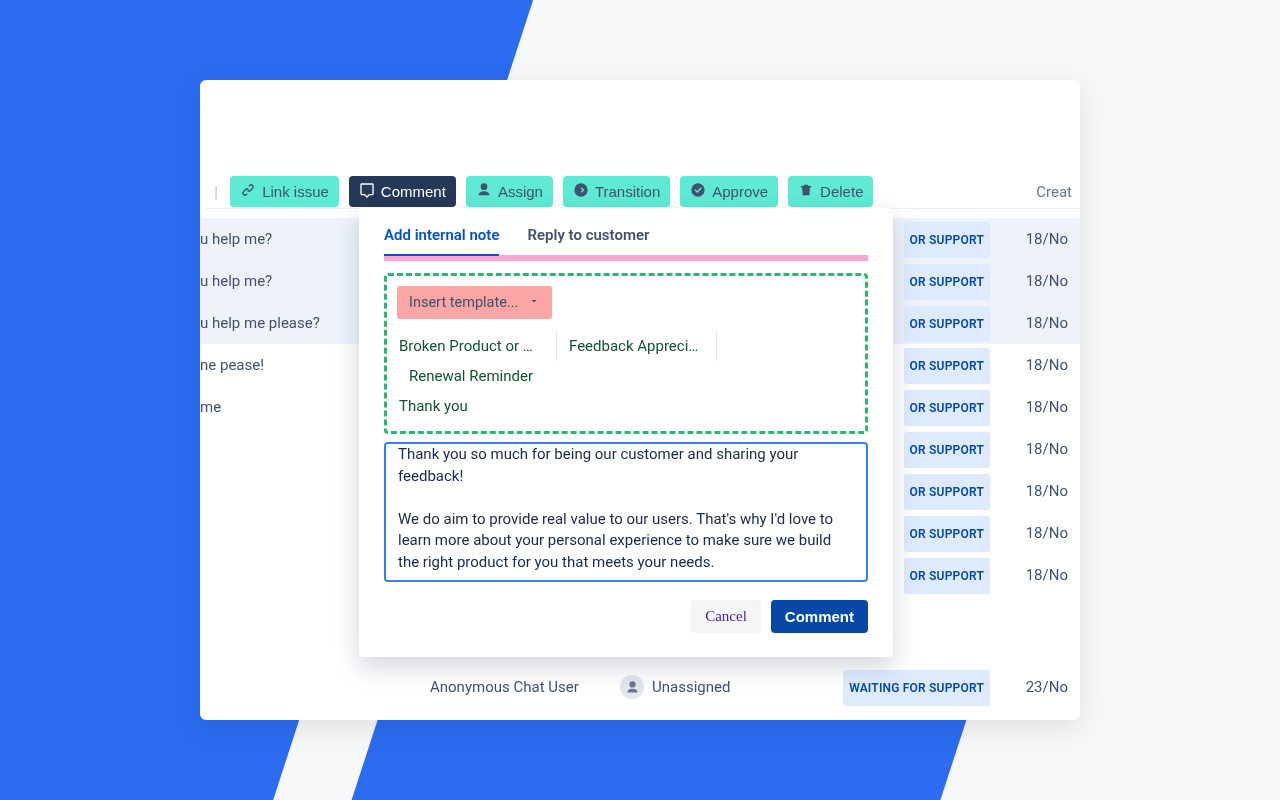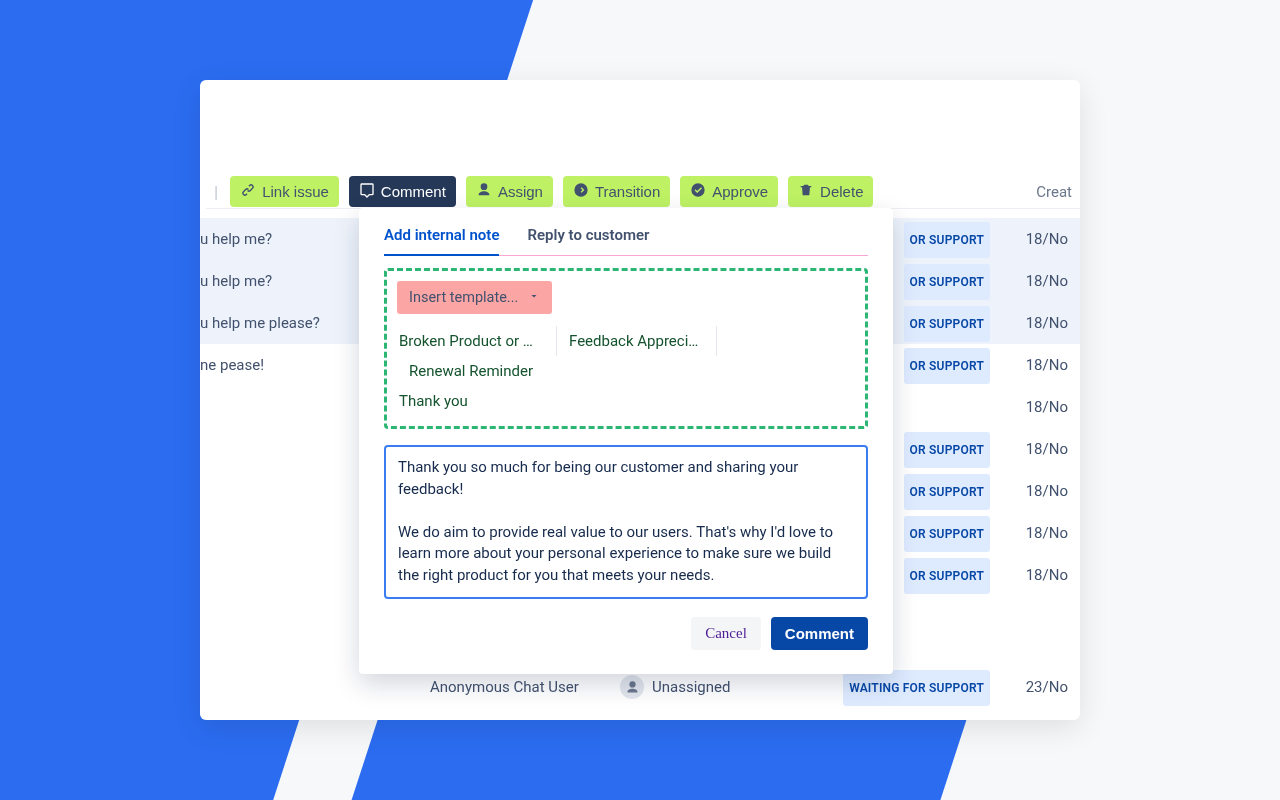--- a/index.html
+++ b/index.html
@@ -52,21 +52,21 @@
   .pipe {
     color: #c1c7d0;
     font-size: 17px;
     margin-right: 2px;
   }
   .tbtn {
     display: inline-flex;
     align-items: center;
     gap: 6px;
     padding: 6px 10px;
-    background: #bef264;
+    background: #5eead4;
     border-radius: 4px;
     font-size: 15px;
     color: #42526e;
     cursor: pointer;
     border: none;
   }
   .tbtn svg { width: 16px; height: 16px; fill: #42526e; }
   .tbtn.active { background: #253858; color: #fff; }
   .tbtn.active svg { fill: #fff; }
   .toolbar .spacer { flex: 1; }
@@ -116,21 +116,21 @@
     width: 534px;
     background: #fff;
     border-radius: 4px;
     box-shadow: 0 10px 26px rgba(9,30,66,0.18);
     padding: 18px 25px 24px;
     z-index: 5;
   }
   .tabs {
     display: flex;
     gap: 28px;
-    border-bottom: 1px solid #f9a8d4;
+    border-bottom: 6px solid #f9a8d4;
   }
   .tab {
     font-size: 15px;
     font-weight: 600;
     padding-bottom: 10px;
     color: #42526e;
     cursor: pointer;
     border-bottom: 2px solid transparent;
     margin-bottom: -1px;
   }
@@ -161,24 +161,24 @@
     cursor:pointer;
     white-space:nowrap; overflow:hidden; text-overflow:ellipsis;
   }
   .template-item:first-child { padding-left: 2px; }
   .template-item.w1 { width: 160px; }
   .template-item.w2 { width: 160px; }
   .template-item.w3 { width: 150px; border-right:none; }
   .template-item.full { width: 100%; border-right:none; padding-left:2px; }
 
   .editor {
-    margin-top: 16px;
+    margin-top: 8px;
     border: 2px solid #3b7cf0;
     border-radius: 4px;
-    padding: 10px 12px;
+    padding: 0 12px;
     font-size: 15px;
     color: #172b4d;
     line-height: 1.44;
     min-height: 140px;
     white-space: pre-wrap;
   }
 
   .popup-actions {
     display:flex; justify-content:flex-end; gap:10px;
     margin-top: 18px;
@@ -285,20 +285,21 @@
         <div class="date">18/No</div>
       </div>
       <div class="row">
         <div class="subject">ne pease!</div>
         <div class="reporter"></div>
         <div class="assignee"></div>
         <div class="status"><span>OR SUPPORT</span></div>
         <div class="date">18/No</div>
       </div>
       <div class="row">
+        <div class="subject">me</div>
         <div class="reporter"></div>
         <div class="assignee"></div>
         <div class="status"><span>OR SUPPORT</span></div>
         <div class="date">18/No</div>
       </div>
       <div class="row">
         <div class="subject"></div>
         <div class="reporter"></div>
         <div class="assignee"></div>
         <div class="status"><span>OR SUPPORT</span></div>

